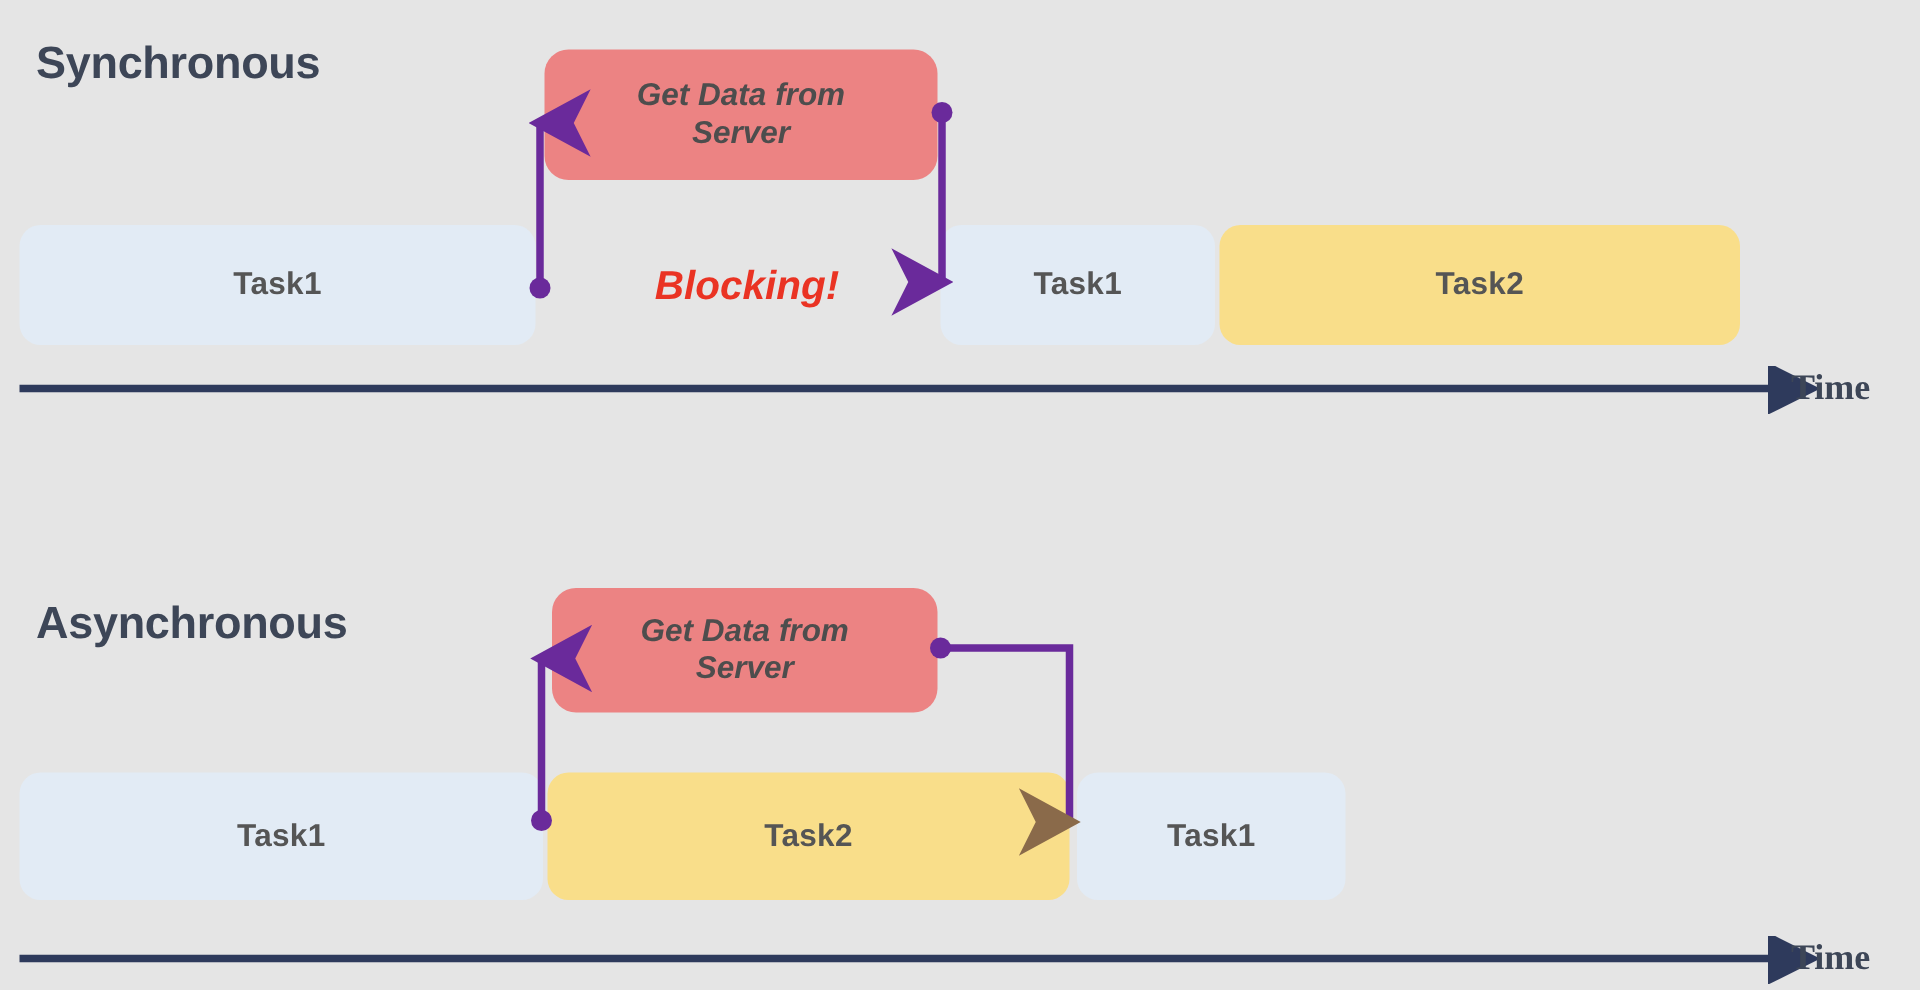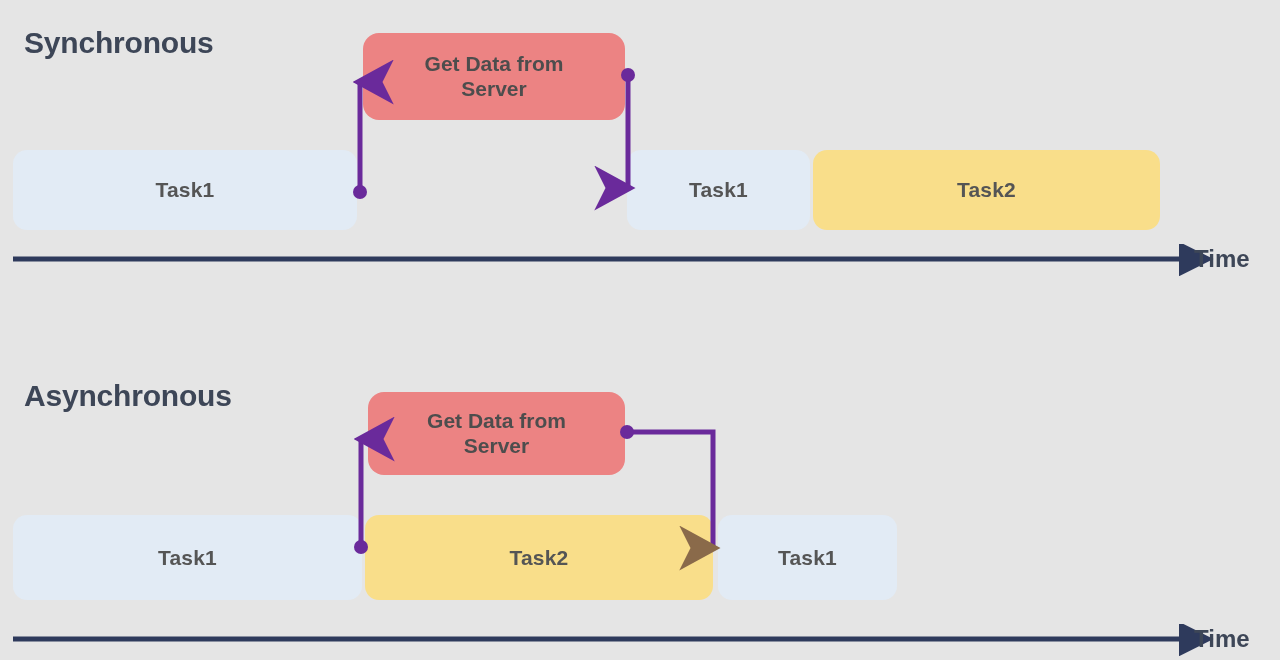--- a/index.html
+++ b/index.html
@@ -25,21 +25,21 @@
     position: absolute;
     font-family: "Liberation Sans", sans-serif;
     font-size: 30px;
     font-weight: bold;
     color: #3d4657;
     letter-spacing: -0.2px;
     white-space: nowrap;
     line-height: 1;
   }
   #title-sync  { left: 24px; top: 28px; }
-  #title-async { left: 24px; top: 381px; }
+  #title-async { left: 24px; top: 401px; }
 
   
   .bar {
     position: absolute;
     border-radius: 14px;
     display: flex;
     align-items: center;
     justify-content: center;
     box-sizing: border-box;
   }
@@ -56,20 +56,21 @@
   .bar.red    { background: #ec8383; border-radius: 16px; }
 
   .red-label {
     font-family: "Liberation Sans", sans-serif;
     font-size: 21px;
     font-weight: bold;
     color: #4d4d4d;
     text-align: center;
     line-height: 1.17;
     white-space: pre-line;
+    font-style: italic;
   }
 
   
   #blocking-text {
     position: absolute;
     left: 408px;
     top: 176px;
     width: 180px;
     text-align: center;
     font-family: "Liberation Sans", sans-serif;
@@ -81,21 +82,21 @@
     line-height: 1.1;
   }
 
   
   .axis {
     position: absolute;
     height: 32px;
   }
   .axis-label {
     position: absolute;
-    font-family: Liberation Sans, sans-serif;
+    font-family: Liberation Serif, serif;
     font-size: 24px;
     font-weight: bold;
     color: #3d4657;
     white-space: nowrap;
     line-height: 1;
   }
 
   
   .connectors {
     position: absolute;
@@ -124,20 +125,21 @@
   </div>
 
   <div class="bar blue" style="left:627px; top:150px; width:183px; height:80px;">
     <span class="bar-label">Task1</span>
   </div>
 
   <div class="bar yellow" style="left:813px; top:150px; width:347px; height:80px;">
     <span class="bar-label">Task2</span>
   </div>
 
+  <div id="blocking-text">Blocking!</div>
 
   <svg class="connectors" viewBox="0 0 1280 660" width="1280" height="660" xmlns="http://www.w3.org/2000/svg" aria-hidden="true">
     <defs>
       <marker id="arrowUpPurple" viewBox="0 0 12 12" refX="6" refY="2" markerWidth="9" markerHeight="9" orient="auto-start-reverse">
         <path d="M6 0 L12 11 L6 8 L0 11 Z" fill="#6a2a9b"></path>
       </marker>
       <marker id="arrowDownPurple" viewBox="0 0 12 12" refX="6" refY="2" markerWidth="9" markerHeight="9" orient="auto-start-reverse">
         <path d="M6 0 L12 11 L6 8 L0 11 Z" fill="#6a2a9b"></path>
       </marker>
     </defs>

